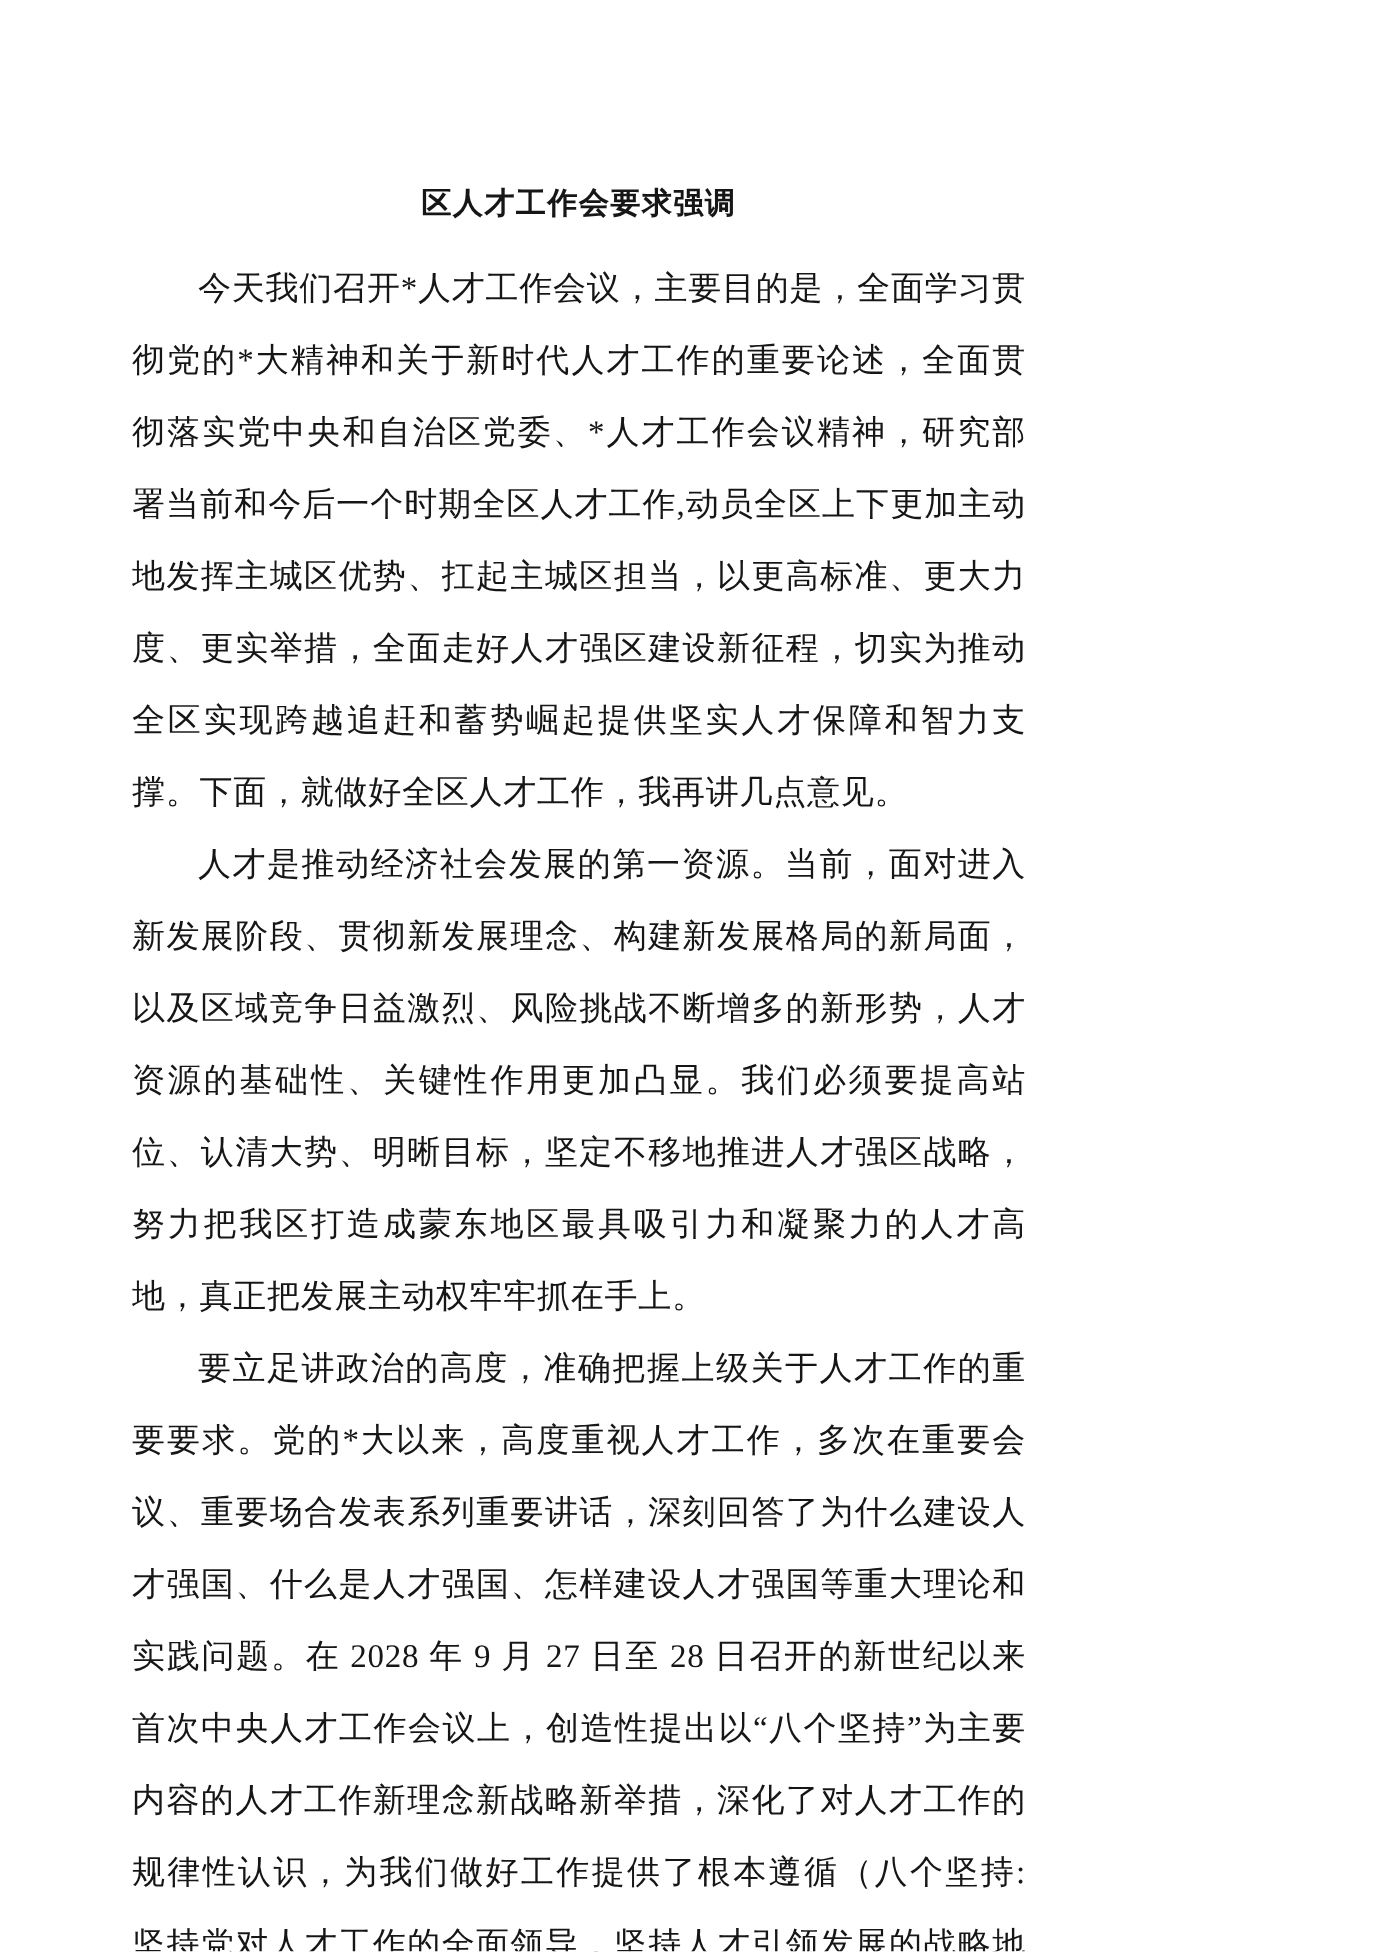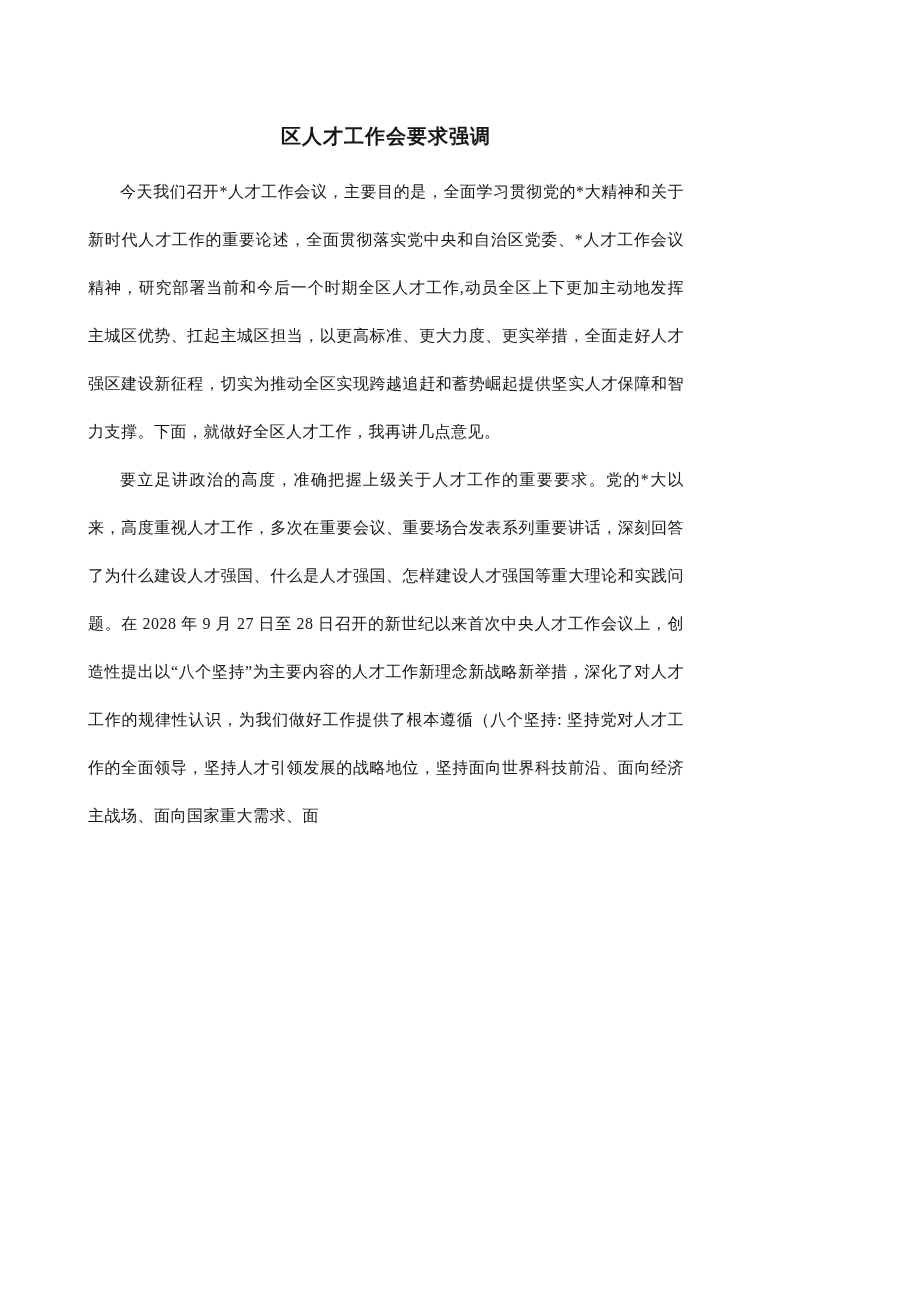--- a/index.html
+++ b/index.html
@@ -22,32 +22,33 @@
   .doc-title {
     margin: 0 0 8px 0;
     font-size: 20px;
     font-weight: bold;
     line-height: 48px;
     text-align: center;
     letter-spacing: 1px;
   }
   .doc-para {
     margin: 0;
-    font-size: 16px;
+    font-size: 22px;
     line-height: 48px;
     text-align: justify;
     text-indent: 2em;
     letter-spacing: 0.5px;
     word-break: break-all;
   }
 </style>
 </head>
 <body>
 
 <div class="page">
   <h1 class="doc-title">区人才工作会要求强调</h1>
 
   <p class="doc-para">今天我们召开*人才工作会议，主要目的是，全面学习贯彻党的*大精神和关于新时代人才工作的重要论述，全面贯彻落实党中央和自治区党委、*人才工作会议精神，研究部署当前和今后一个时期全区人才工作,动员全区上下更加主动地发挥主城区优势、扛起主城区担当，以更高标准、更大力度、更实举措，全面走好人才强区建设新征程，切实为推动全区实现跨越追赶和蓄势崛起提供坚实人才保障和智力支撑。下面，就做好全区人才工作，我再讲几点意见。</p>
 
 
+  <p class="doc-para">人才是推动经济社会发展的第一资源。当前，面对进入新发展阶段、贯彻新发展理念、构建新发展格局的新局面，以及区域竞争日益激烈、风险挑战不断增多的新形势，人才资源的基础性、关键性作用更加凸显。我们必须要提高站位、认清大势、明晰目标，坚定不移地推进人才强区战略，努力把我区打造成蒙东地区最具吸引力和凝聚力的人才高地，真正把发展主动权牢牢抓在手上。</p>
 
   <p class="doc-para">要立足讲政治的高度，准确把握上级关于人才工作的重要要求。党的*大以来，高度重视人才工作，多次在重要会议、重要场合发表系列重要讲话，深刻回答了为什么建设人才强国、什么是人才强国、怎样建设人才强国等重大理论和实践问题。在 2028 年 9 月 27 日至 28 日召开的新世纪以来首次中央人才工作会议上，创造性提出以“八个坚持”为主要内容的人才工作新理念新战略新举措，深化了对人才工作的规律性认识，为我们做好工作提供了根本遵循（八个坚持: 坚持党对人才工作的全面领导，坚持人才引领发展的战略地位，坚持面向世界科技前沿、面向经济主战场、面向国家重大需求、面</p>
 </div>
 
 </body></html>

